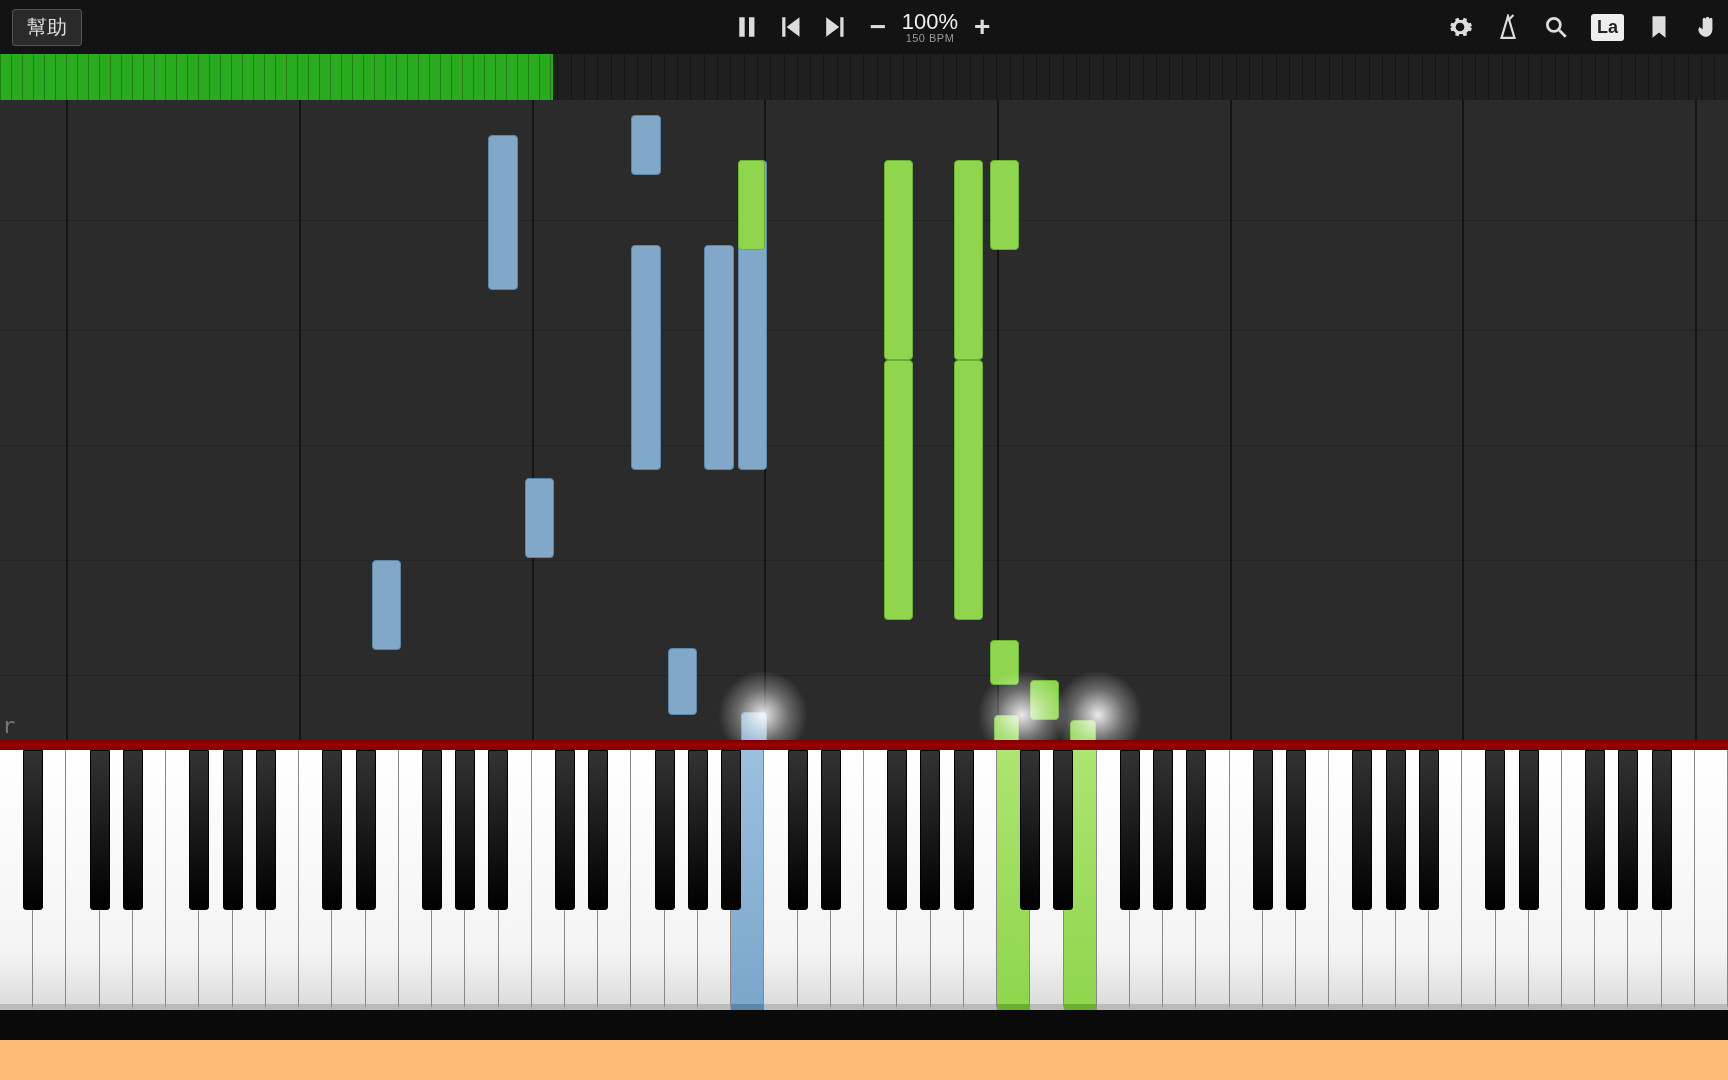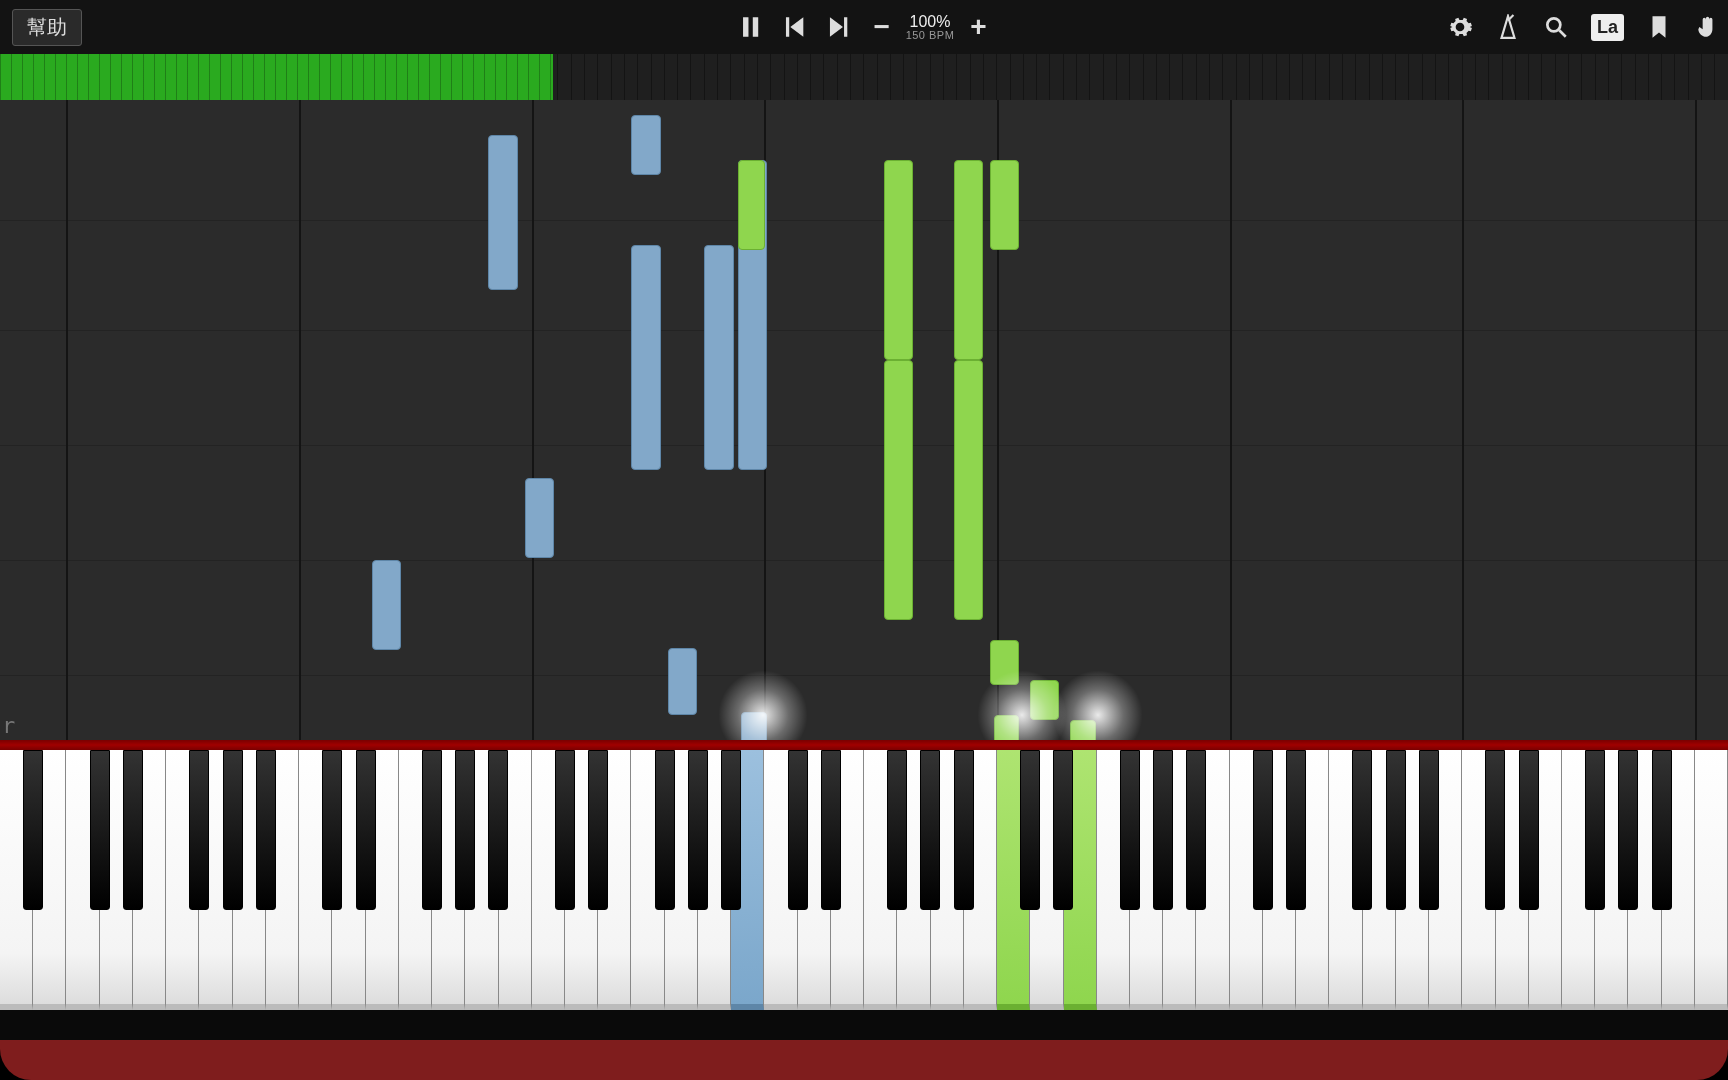--- a/index.html
+++ b/index.html
@@ -1,26 +1,26 @@
 <!DOCTYPE html>
 <html><head>
 <meta charset="utf-8">
 <style>
   * { margin: 0; padding: 0; box-sizing: border-box; }
   html, body { width: 1728px; height: 1080px; overflow: hidden; background: #000; font-family: Arial, sans-serif; }
-  .app { width: 1728px; height: 1080px; position: relative; background: #7f1d1d; border-radius: 31px; }
+  .app { width: 1728px; height: 1080px; position: relative; background: #fdba74; }
 
   
   .topbar { position: absolute; top: 0; left: 0; right: 0; height: 54px; background: #131313; display: flex; align-items: center; color: #ddd; z-index: 10; }
   .help-btn { margin-left: 12px; padding: 4px 14px; border: 1px solid #555; background: #2a2a2a; color: #ddd; font-size: 20px; border-radius: 3px; cursor: pointer; }
   .center-controls { position: absolute; left: 50%; transform: translateX(-50%); display: flex; align-items: center; gap: 18px; }
   .ctrl-icon { width: 26px; height: 26px; fill: #ddd; cursor: pointer; }
   .tempo-block { display: flex; align-items: center; gap: 12px; }
   .tempo-text { text-align: center; line-height: 1; }
-  .tempo-pct { font-size: 16px; color: #eee; }
+  .tempo-pct { font-size: 22px; color: #eee; }
   .tempo-bpm { font-size: 11px; color: #999; letter-spacing: 0.5px; }
   .plusminus { font-size: 28px; color: #ddd; cursor: pointer; font-weight: bold; width: 24px; text-align: center; }
   .right-controls { position: absolute; right: 8px; display: flex; align-items: center; gap: 22px; }
   .la-badge { background: #eee; color: #222; font-weight: bold; font-size: 18px; padding: 3px 6px; border-radius: 3px; cursor: pointer; }
 
   
   .progress { position: absolute; top: 54px; left: 0; right: 0; height: 46px; background: #1f1f1f; z-index: 9; }
   .progress-ticks { position: absolute; inset: 0; display: flex; }
   .progress-ticks span { flex: 1; border-right: 1px solid rgba(0,0,0,0.35); }
   .progress-fill { position: absolute; top: 0; bottom: 0; background: #2aaa1f; }

